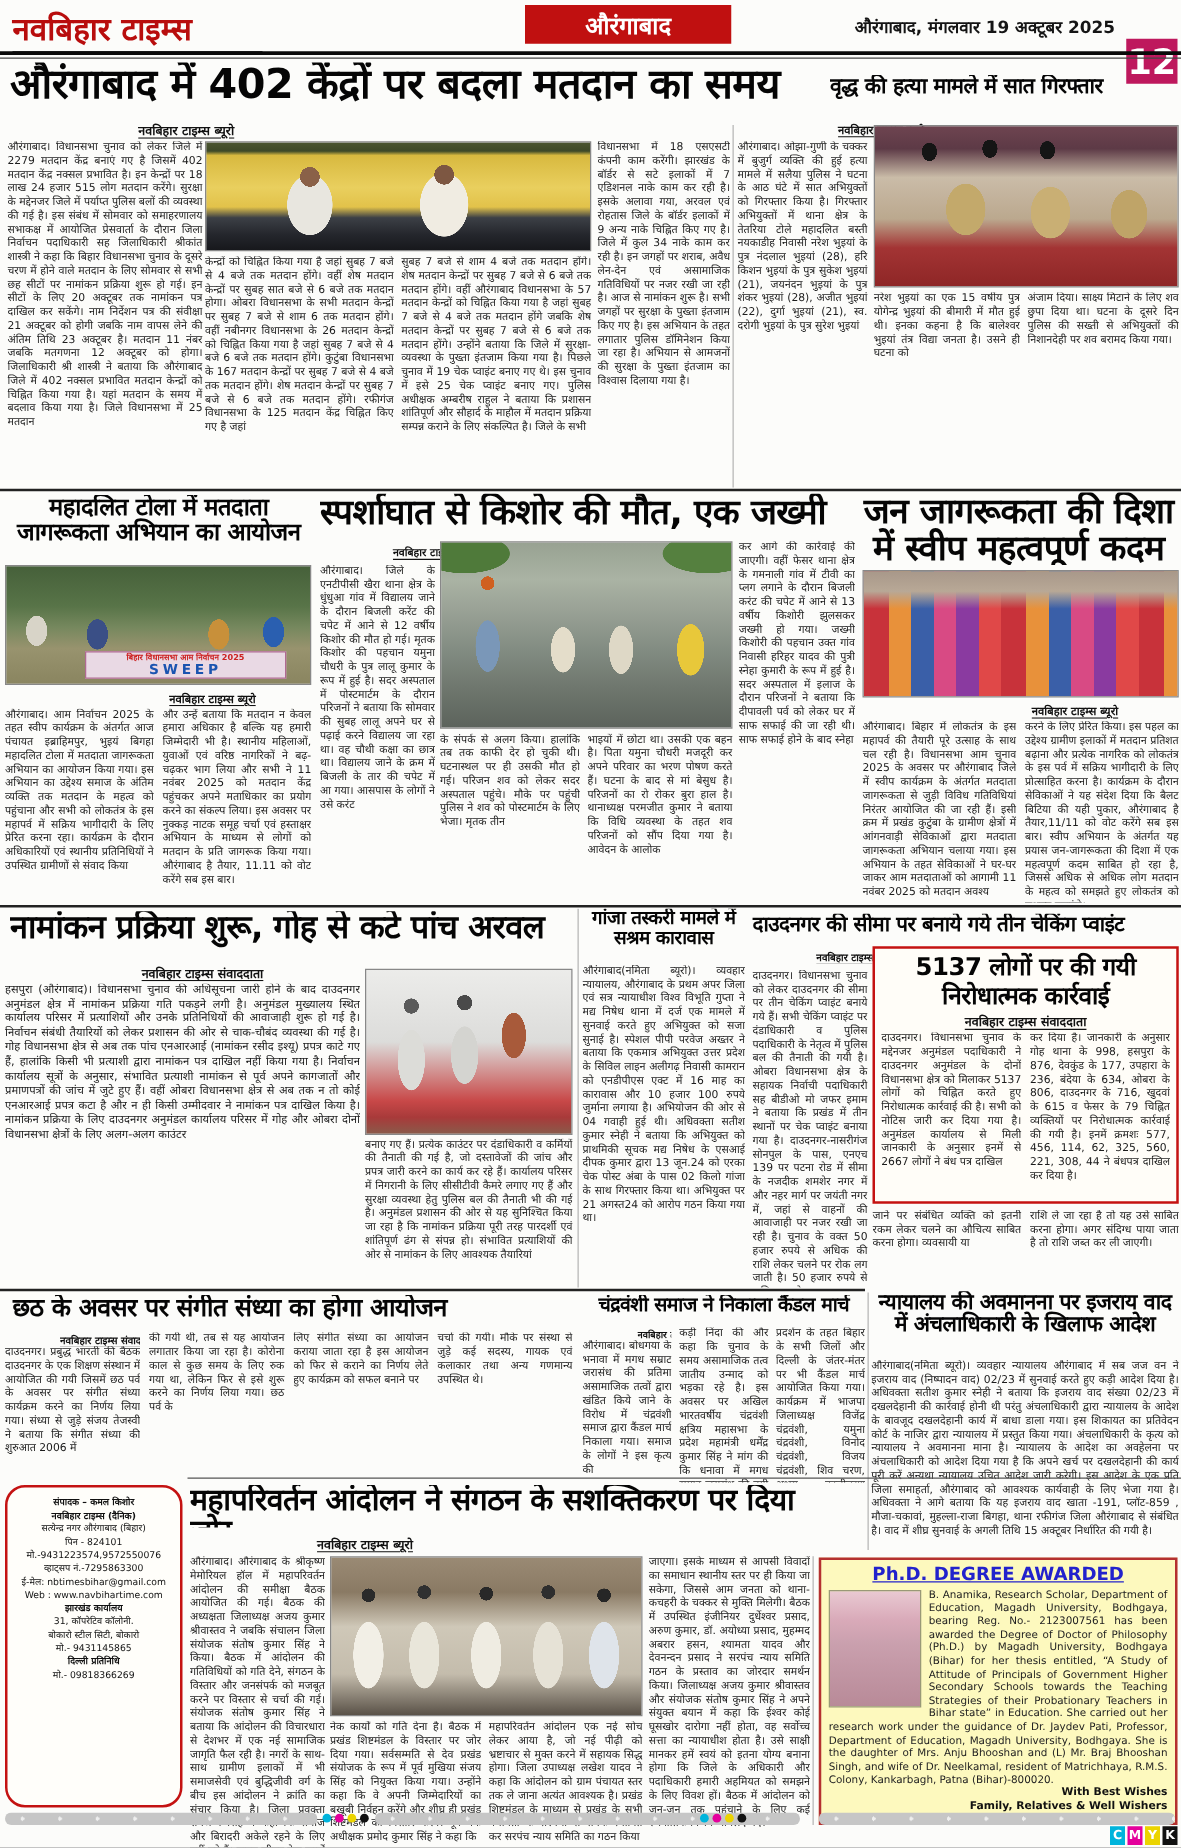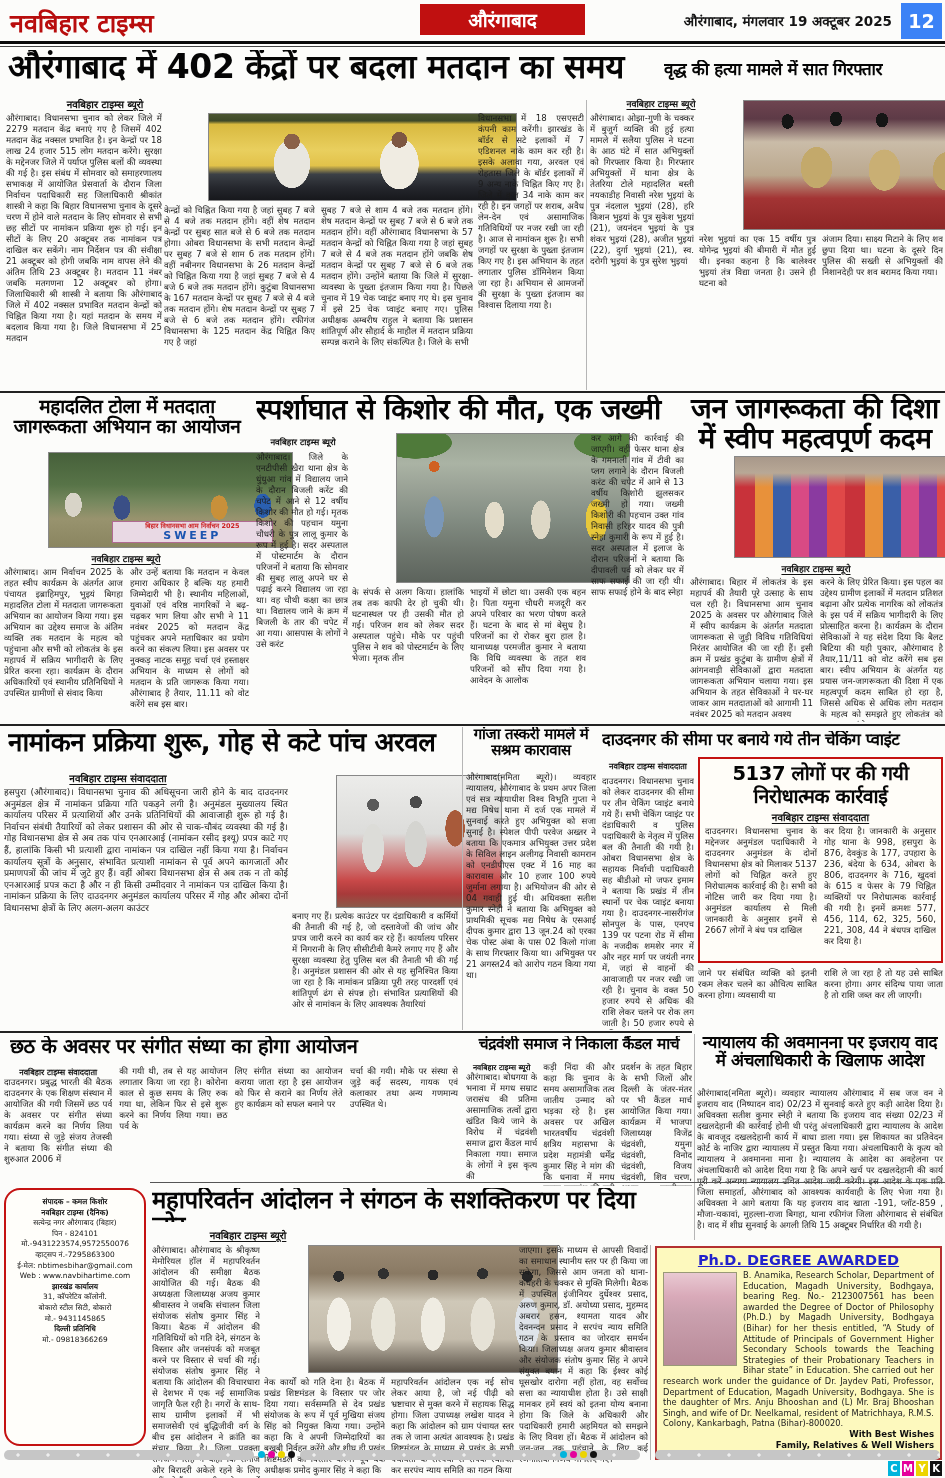--- a/index.html
+++ b/index.html
@@ -4,32 +4,32 @@
 <style>
   html,body{margin:0;padding:0;background:#9a9a9a;}
   #page{position:relative;width:945px;height:1478px;margin:0 auto;background:#fcfcfa;
         font-family:"DejaVu Sans","Liberation Sans",sans-serif;color:#111;overflow:hidden;}
   .abs{position:absolute;box-sizing:border-box;}
   .hr{position:absolute;background:#0a0a0a;}
   .vr{position:absolute;background:#b5b5b5;width:1px;}
   .hl{font-weight:700;color:#050505;line-height:1.06;letter-spacing:-0.4px;overflow:hidden;}
   .hl.center{text-align:center;}
   .by{font-weight:700;font-size:10px;text-align:center;text-decoration:underline;
-      text-underline-offset:2px;overflow:hidden;white-space:nowrap;}
+      text-underline-offset:2px;overflow:hidden;white-space:nowrap;margin-left:44px;}
   .bd{font-size:8.6px;line-height:11px;text-align:justify;overflow:hidden;color:#1c1c1c;}
   .cols{display:flex;gap:7px;}
   .cols>div{flex:1;min-width:0;}
-  .photo{position:absolute;box-sizing:border-box;border:1px solid #888;margin-left:44px;}
+  .photo{position:absolute;box-sizing:border-box;border:1px solid #888;}
   
   .mast{color:#b80d0d;font-size:25px;font-weight:800;border-bottom:3px solid #000;padding-bottom:2px;}
   .edbox{background:#c01010;color:#fff;font-weight:800;font-size:19px;display:flex;
          align-items:center;justify-content:center;}
   .dateline{font-weight:700;font-size:13.5px;text-align:right;color:#151515;}
-  .pnum{background:#3b82f6;color:#fff;font-weight:800;font-size:19px;display:flex;
-        align-items:center;justify-content:center;}
+  .pnum{background:#be185d;color:#fff;font-weight:800;font-size:28px;display:flex;
+        align-items:center;justify-content:center;margin-top:28px;}
   
   .redbox{border:2px solid #c41212;background:#fffdf8;}
   .imprint{border:2px solid #c41212;border-radius:16px;background:#fffefa;
            font-size:7.4px;line-height:9.6px;text-align:center;padding:7px 6px;overflow:hidden;}
   .imprint .j{text-align:justify;}
   .imprint .b{font-weight:700;}
   .imprint div{margin-bottom:1px;}
   .phdbox{background:#fdf9be;border:2.5px solid #b43030;padding:4px 6px;overflow:hidden;}
   .phdtitle{color:#2222cc;font-weight:800;font-size:14.5px;text-align:center;
             text-decoration:underline;margin-bottom:2px;}

